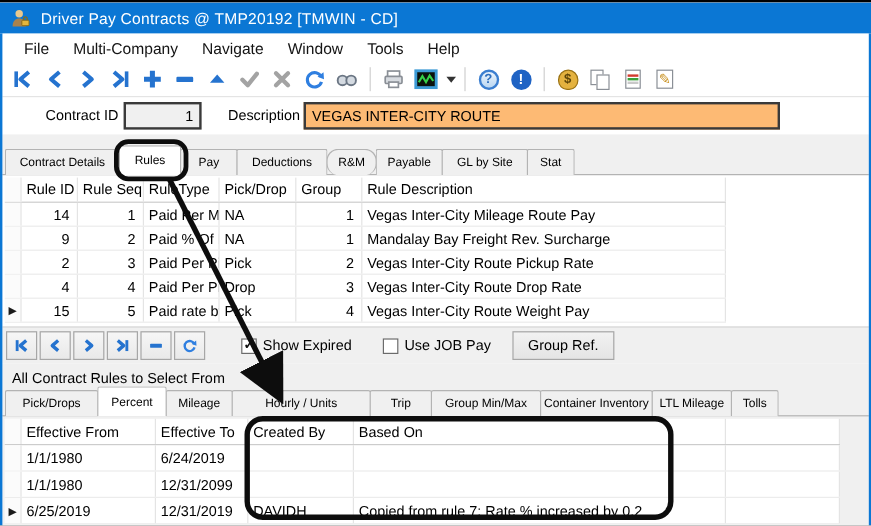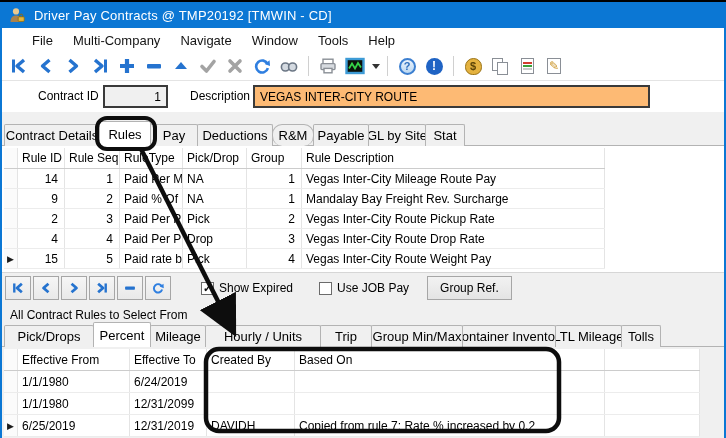--- a/index.html
+++ b/index.html
@@ -13,21 +13,21 @@
   .edge.left{ left:0; } .edge.right{ right:0; }
 
   
   .titlebar { position:absolute; left:0; top:0; width:726px; height:26px;
     background:#0b77d4; display:flex; align-items:center; padding-left:8px; }
   .titlebar .title { color:#fff; font-size:13px; margin-left:8px; letter-spacing:.2px; }
   .app-icon { width:18px; height:18px; display:inline-block; }
 
   
   .menubar { position:absolute; left:2px; top:26px; width:722px; height:24px;
-    background:#fff; display:flex; align-items:center; padding-left:20px; gap:0; }
+    background:#fff; display:flex; align-items:center; padding-left:8px; gap:0; }
   .menu-item { font-size:13px; color:#141414; padding:3px 10px; cursor:default; }
 
   
   .toolbar { position:absolute; left:2px; top:50px; width:722px; height:29px; background:#fff;
     display:flex; align-items:center; padding-left:5px; gap:3px; border-bottom:1px solid #e4e4e4; }
   .tbtn { width:24px; height:24px; display:flex; align-items:center; justify-content:center; }
   .tsep { width:1px; height:20px; background:#d0d0d0; margin:0 4px; }
   .dd-arrow { width:0; height:0; border-left:4px solid transparent; border-right:4px solid transparent;
     border-top:5px solid #333; margin-left:2px; }
   .circle-help { width:17px; height:17px; border-radius:50%; background:linear-gradient(#eaf3fc,#bcd8f2);
@@ -50,21 +50,21 @@
   .fieldband { position:absolute; left:2px; top:80px; width:722px; height:14px; background:#fff;border-radius:11px; }
   .flabel { position:absolute; top:7px; font-size:12px; color:#000; }
   .finput { position:absolute; top:3px; height:23px; font-size:12px; border:2px solid #3a3a3a;
     padding:0 5px; font-family:"Liberation Sans",sans-serif; background:#fdba74; }
   .finput.ro { background:#f0f0f0; text-align:right; }
   .grayband { position:absolute; left:2px; top:110px; width:722px; height:34px; background:#f0f0f0; }
 
   
   .tabstrip { position:absolute; display:flex; align-items:flex-end; z-index:5; }
   .tabstrip .tab { height:22px; background:#f0f0f0; border:1px solid #b3b3b3; border-bottom:none;
-    border-radius:2px 2px 0 0; font-size:13px; color:#000; display:flex; align-items:center;
+    border-radius:2px 2px 0 0; font-size:10px; color:#000; display:flex; align-items:center;
     justify-content:center; margin-right:-1px; overflow:hidden; white-space:nowrap;text-align:right; }
   .tabstrip .tab.active { background:#fff; height:25px; z-index:6; position:relative; }
   .strip-line { position:absolute; left:2px; width:722px; height:1px; background:#b3b3b3; z-index:4; }
 
   
   .grid { position:absolute; background:#fff; font-size:12px; color:#000; z-index:2; }
   .grow { display:grid; align-items:center; border-bottom:1px solid #ececec; }
   .grid .ghead { border-bottom:1px solid #cccccc; }
   .grow > div { height:100%; display:flex; align-items:center; padding:0 4px;
     border-right:1px solid #e4e4e4; overflow:hidden; white-space:nowrap; }
@@ -237,21 +237,21 @@
   </div>
   <div class="grayband"></div>
 
   <div class="tabstrip" style="left:4px; top:118px; height:26px;">
     <div class="tab" style="width:96px;">Contract Details</div>
     <div class="tab active" style="width:52px;">Rules</div>
     <div class="tab" style="width:48px;">Pay</div>
     <div class="tab" style="width:76px;">Deductions</div>
     <div class="tab" style="width:42px;border-radius:10px;">R&amp;M</div>
     <div class="tab" style="width:56px;">Payable</div>
-    <div class="tab" style="width:58px;">GL by Site</div>
+    <div class="tab" style="width:72px;">GL by Site</div>
     <div class="tab" style="width:40px;">Stat</div>
   </div>
   <div class="strip-line" style="top:143px;"></div>
 
   <div class="grid grid1">
     <div class="grow ghead">
       <div class="sel"></div>
       <div>Rule ID</div>
       <div>Rule Seq</div>
       <div>RuleType</div>
@@ -367,21 +367,21 @@
       <span class="checkbox"></span>
       <span>Use JOB Pay</span>
     </div>
     <button class="push-btn" style="margin-left:18px;">Group Ref.</button>
   </div>
 
   <div class="sectionband">
     <span class="section-title">All Contract Rules to Select From</span>
   </div>
   <div class="tabstrip" style="left:4px; top:321px; height:24px;">
-    <div class="tab" style="width:90px;">Pick/Drops</div>
+    <div class="tab" style="width:78px;">Pick/Drops</div>
     <div class="tab active" style="width:58px;">Percent</div>
     <div class="tab" style="width:56px;">Mileage</div>
     <div class="tab" style="width:116px;">Hourly / Units</div>
     <div class="tab" style="width:52px;">Trip</div>
     <div class="tab" style="width:92px;">Group Min/Max</div>
     <div class="tab" style="width:94px;">Container Inventory</div>
     <div class="tab" style="width:67px;">LTL Mileage</div>
     <div class="tab" style="width:40px;">Tolls</div>
   </div>
   <div class="strip-line" style="top:344px;"></div>

